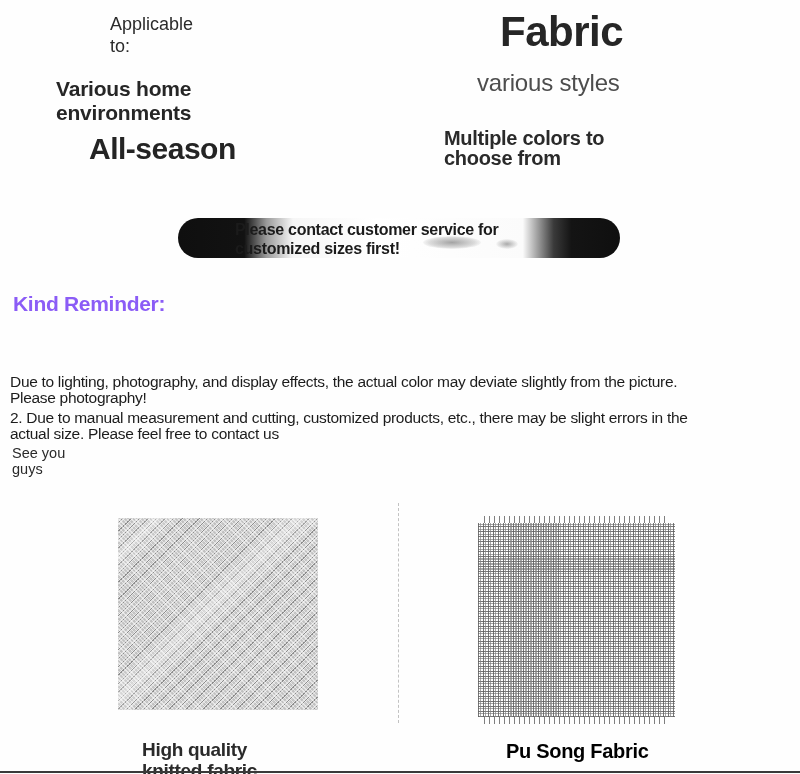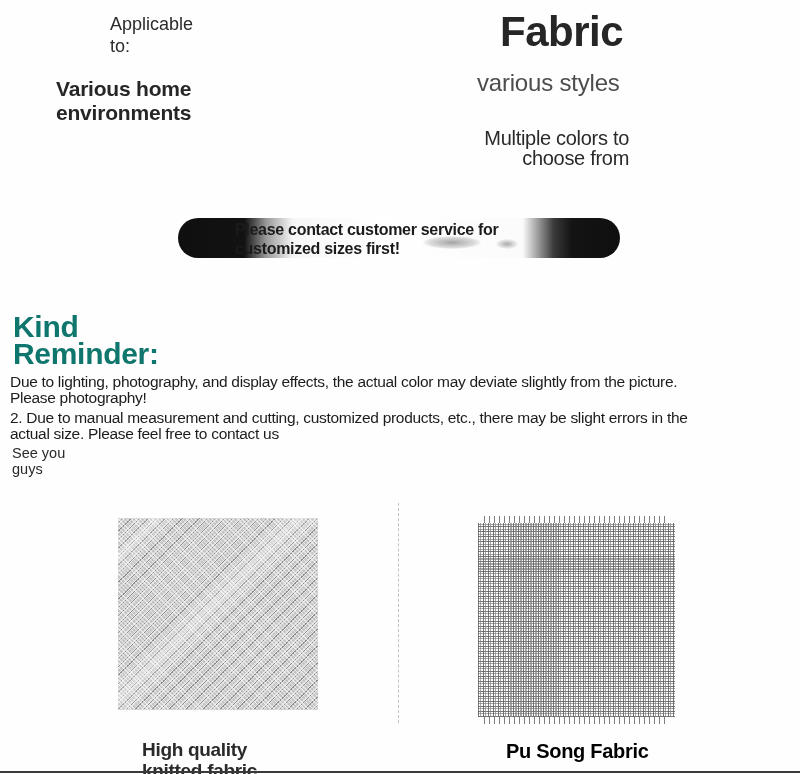--- a/index.html
+++ b/index.html
@@ -35,23 +35,22 @@
   .color-title {
     position: absolute; left: 500px; top: 8px;
     font-size: 42px; font-weight: bold; color: #262626; letter-spacing: -0.5px;
   }
   .styles {
     position: absolute; left: 477px; top: 69px;
     font-size: 24px; color: #4d4d4d; letter-spacing: -0.2px;
   }
   .choices {
     position: absolute; left: 444px; top: 128px; width: 185px;
-    font-size: 20px; line-height: 20px; font-weight: normal; color: #2a2a2a;
+    font-size: 20px; line-height: 20px; font-weight: bold; color: #2a2a2a;
     letter-spacing: -0.3px;
-    text-align: right;
   }
 
   
   .banner {
     position: absolute; left: 178px; top: 218px; width: 442px; height: 40px;
     border-radius: 21px;
     background: linear-gradient(90deg,
       #0f0f0f 0%, #121212 15%, #9a9a9a 20%, #f6f6f6 26%,
       #ffffff 45%, #fbfbfb 78%, #3a3a3a 85%, #141414 89%, #0f0f0f 100%);
     overflow: hidden;
@@ -67,22 +66,22 @@
     background: radial-gradient(ellipse at center, rgba(90,90,90,0.5) 0%, transparent 75%);
   }
   .banner-text {
     position: absolute; left: 57px; top: 3px;
     font-size: 16px; line-height: 18.5px; font-weight: bold; color: #1b1b1b;
     letter-spacing: -0.3px; white-space: nowrap; z-index: 2;
   }
 
   
   .reminder-heading {
-    position: absolute; left: 13px; top: 313px; width: 160px;
-    font-size: 30px; line-height: 27px; font-weight: bold; color: #0f766e;
+    position: absolute; left: 13px; top: 290px; width: 160px;
+    font-size: 21px; line-height: 27px; font-weight: bold; color: #8b5cf6;
     letter-spacing: -0.3px;
   }
   .reminder-body {
     position: absolute; left: 10px; top: 374px; width: 788px;
     font-size: 15.5px; line-height: 16.4px; color: #1c1c1c;
     letter-spacing: -0.3px;
   }
   .reminder-line { white-space: nowrap; }
   .reminder-line.block-gap { margin-top: 3px; }
   .signoff {
@@ -139,20 +138,21 @@
     background: #3a3a3a;
   }
 </style>
 </head>
 <body>
 
 <div class="page">
 
   <div class="applicable">Applicable to:</div>
   <div class="environments">Various home environments</div>
+  <div class="season">All-season</div>
 
   <div class="color-title">Fabric</div>
   <div class="styles">various styles</div>
   <div class="choices">Multiple colors to choose from</div>
 
   <div class="banner">
     <div class="banner-text">
       <div>Please contact customer service for</div>
       <div>customized sizes first!</div>
     </div>

